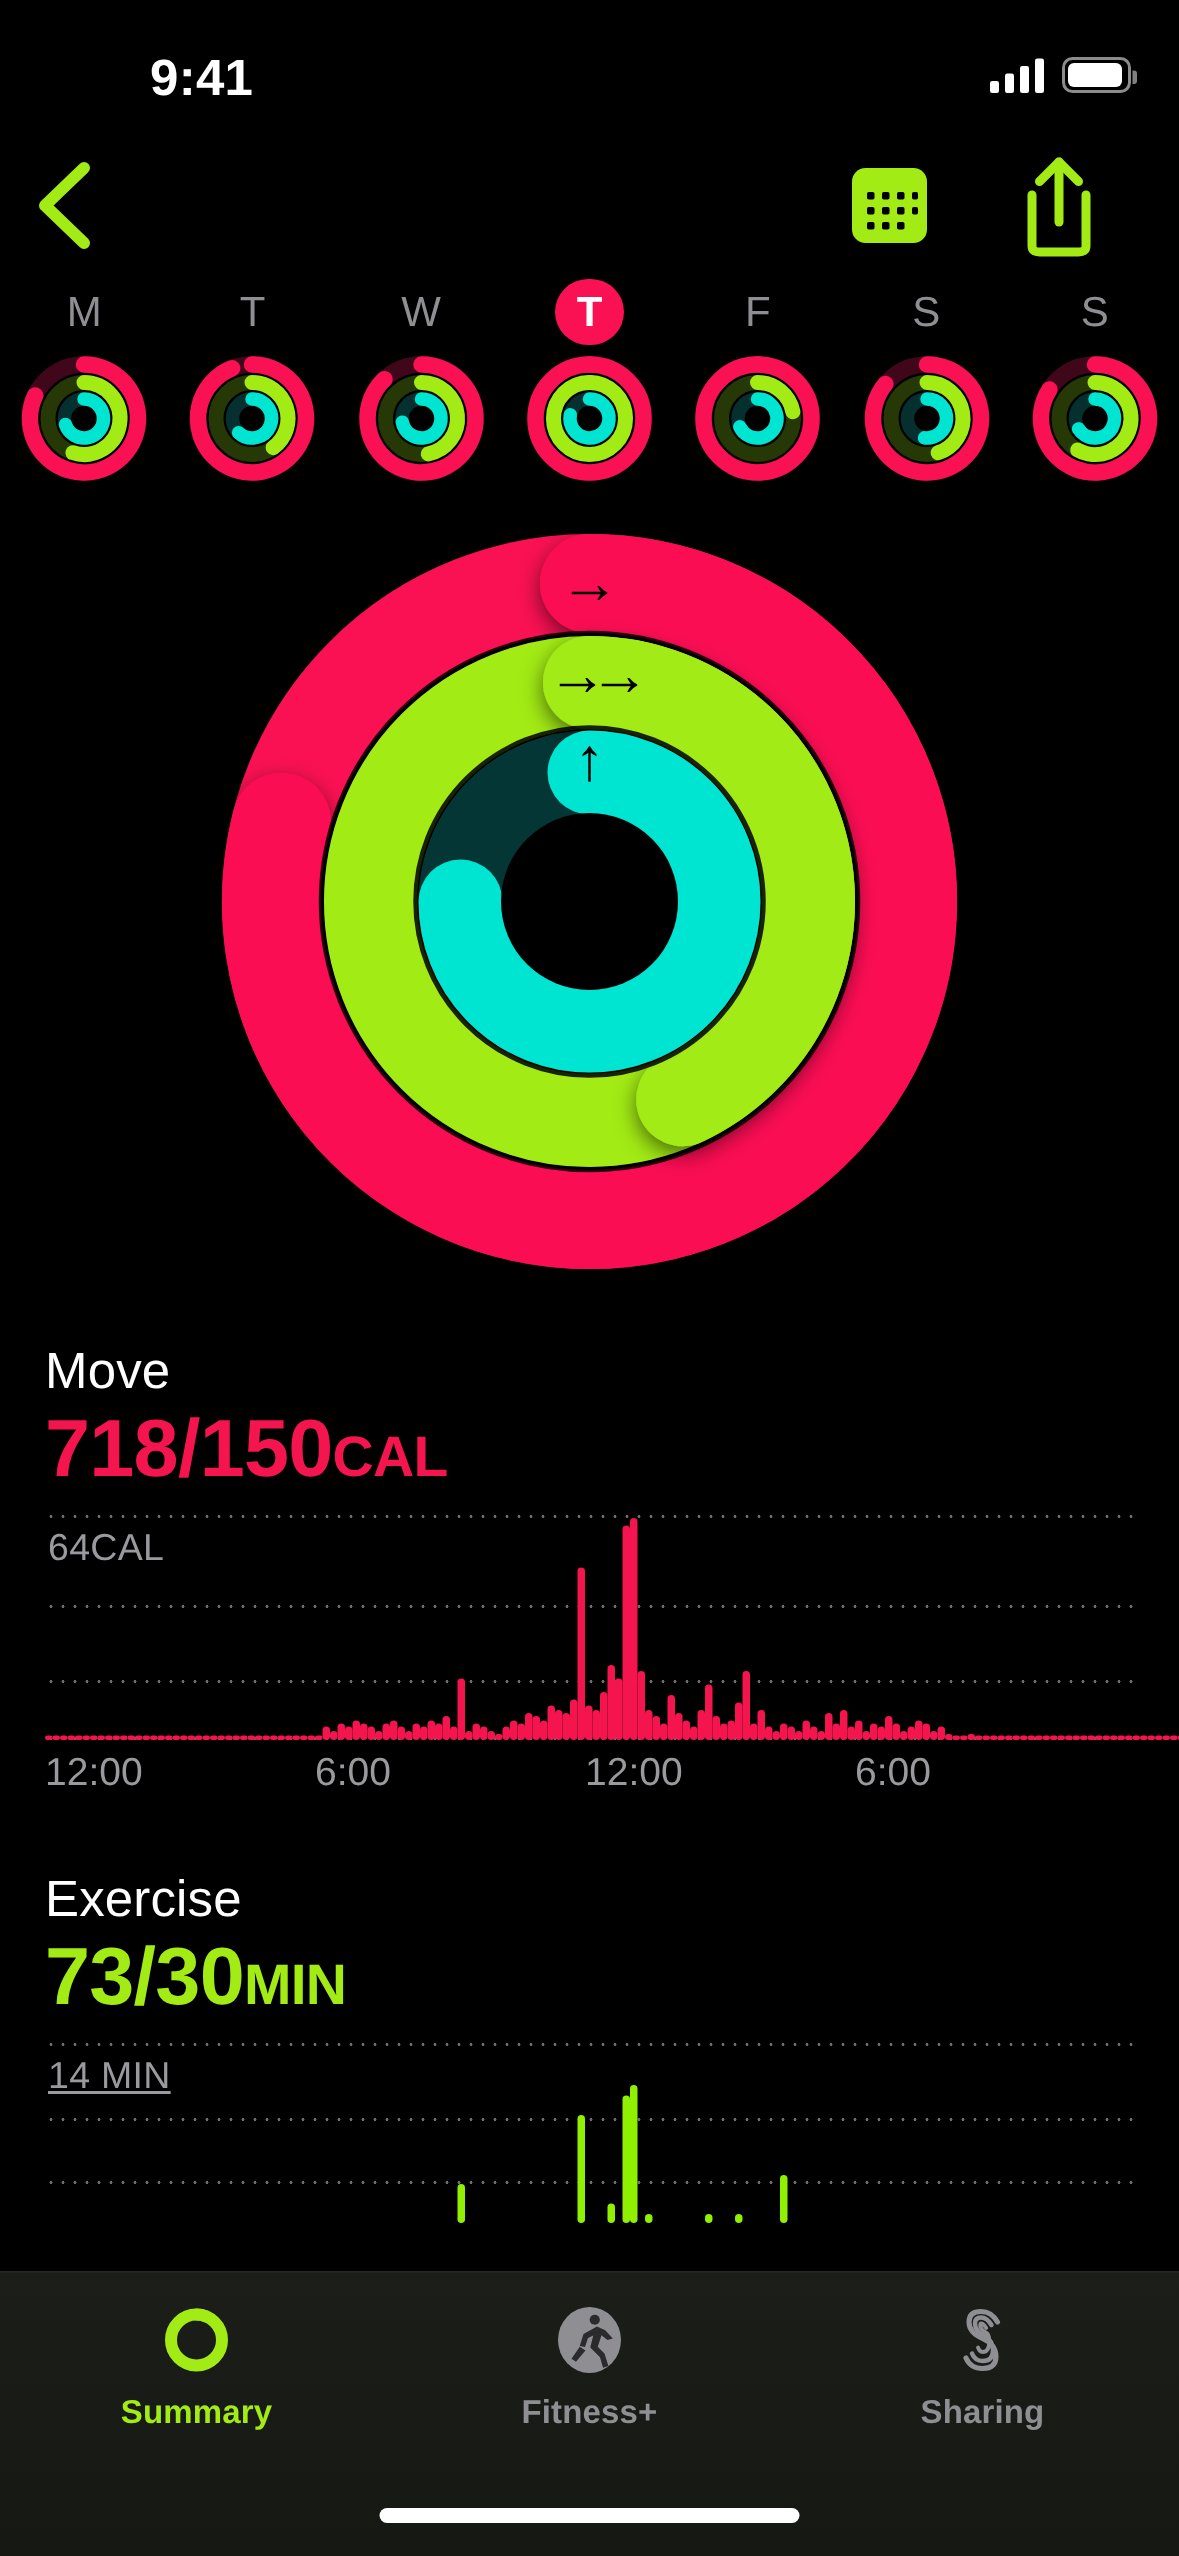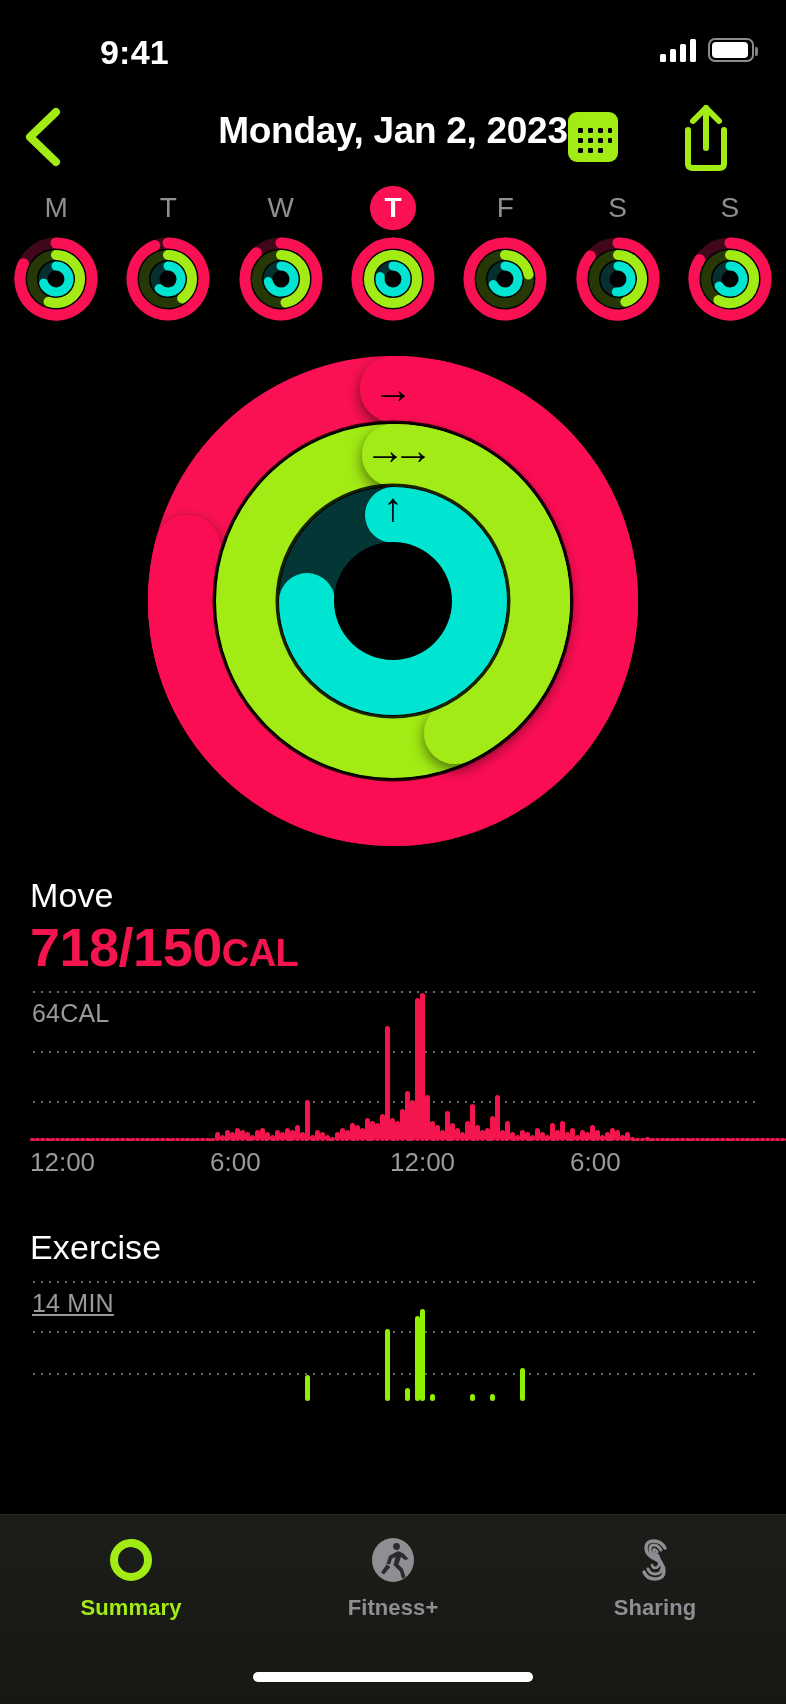--- a/index.html
+++ b/index.html
@@ -178,20 +178,21 @@
     font-weight: 700;
     line-height: 1;
     pointer-events: none;
   }
 
   
   .metric {
     position: absolute;
     left: 0;
     width: 662px;
+    margin-top: 19px;
   }
   .metric-name {
     margin-left: 30px;
     color: #fff;
     font-size: 34px;
     font-weight: 400;
     letter-spacing: 0.1px;
   }
   .metric-value {
     margin-left: 30px;
@@ -332,21 +333,20 @@
         </div>
     </div>
   </div>
 
   <div class="navbar">
     <div class="nav-back">
       <svg width="54" height="66" viewBox="0 0 54 66">
         <path d="M38 8 L12 33 L38 58" fill="none" stroke="#a2eb14" stroke-width="8" stroke-linecap="round" stroke-linejoin="round"></path>
       </svg>
     </div>
-    <div class="nav-title">Monday, Jan 2, 2023</div>
     <div class="nav-cal">
       <svg width="54" height="54" viewBox="0 0 54 54">
         <rect x="2" y="2" width="50" height="50" rx="9" fill="#a2eb14"></rect>
         <g fill="#000">
           <rect x="12" y="18" width="5" height="5" rx="1.2"></rect>
           <rect x="22" y="18" width="5" height="5" rx="1.2"></rect>
           <rect x="32" y="18" width="5" height="5" rx="1.2"></rect>
           <rect x="12" y="28" width="5" height="5" rx="1.2"></rect>
           <rect x="22" y="28" width="5" height="5" rx="1.2"></rect>
           <rect x="32" y="28" width="5" height="5" rx="1.2"></rect>
@@ -647,20 +647,23 @@
           <span style="left: 0px;">12:00</span>
           <span style="left: 180px;">6:00</span>
           <span style="left: 360px;">12:00</span>
           <span style="left: 540px;">6:00</span>
         </div>
     </div>
   </div>
 
   <div class="metric metric-exercise" style="top:1228px;">
     <div class="metric-name">Exercise</div>
+    <div class="metric-value">
+      <span>73/30</span><span class="unit">MIN</span>
+    </div>
     <div class="chart" style="height:120px;overflow:hidden;">
       <div class="gridline" style="top:0px;"></div>
       <div class="gridline" style="top:50px;"></div>
       <div class="gridline" style="top:92px;"></div>
       <div class="chart-ylabel" style="top:8px;text-decoration:underline;">14 MIN</div>
       <div class="bars" style="height:120px;">
           <span style="height: 3px; background: transparent;"></span>
           <span style="height: 3px; background: transparent;"></span>
           <span style="height: 3px; background: transparent;"></span>
           <span style="height: 3px; background: transparent;"></span>

